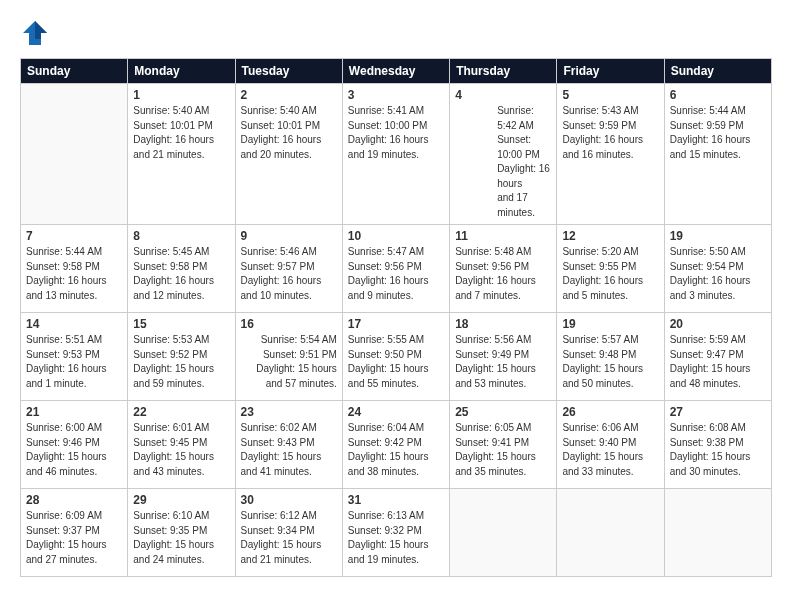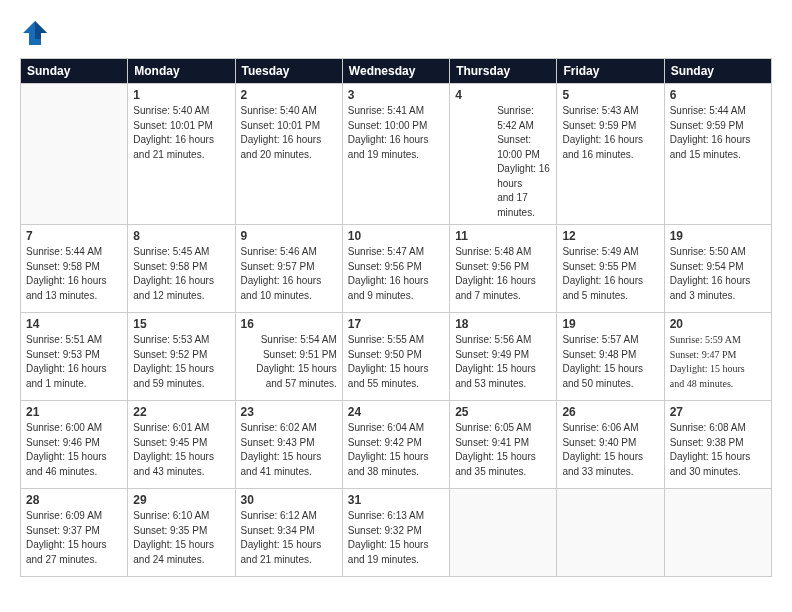--- a/index.html
+++ b/index.html
@@ -200,21 +200,21 @@
           </td>
           <td>
             <span class="day-num">11</span>
             <div class="day-info" style="white-space: pre-line;">Sunrise: 5:48 AM
 Sunset: 9:56 PM
 Daylight: 16 hours
 and 7 minutes.</div>
           </td>
           <td>
             <span class="day-num">12</span>
-            <div class="day-info" style="white-space: pre-line;">Sunrise: 5:49 AM
+            <div class="day-info" style="white-space: pre-line;">Sunrise: 5:20 AM
 Sunset: 9:55 PM
 Daylight: 16 hours
 and 5 minutes.</div>
           </td>
           <td>
             <span class="day-num">19</span>
             <div class="day-info" style="white-space: pre-line;">Sunrise: 5:50 AM
 Sunset: 9:54 PM
 Daylight: 16 hours
 and 3 minutes.</div>
@@ -258,21 +258,21 @@
           </td>
           <td>
             <span class="day-num">19</span>
             <div class="day-info" style="white-space: pre-line;">Sunrise: 5:57 AM
 Sunset: 9:48 PM
 Daylight: 15 hours
 and 50 minutes.</div>
           </td>
           <td>
             <span class="day-num">20</span>
-            <div class="day-info" style="white-space: pre-line; font-family: Liberation Serif, serif;">Sunrise: 5:59 AM
+            <div class="day-info" style="white-space: pre-line;">Sunrise: 5:59 AM
 Sunset: 9:47 PM
 Daylight: 15 hours
 and 48 minutes.</div>
           </td>
         </tr>
         <tr>
           <td>
             <span class="day-num">21</span>
             <div class="day-info" style="white-space: pre-line;">Sunrise: 6:00 AM
 Sunset: 9:46 PM

